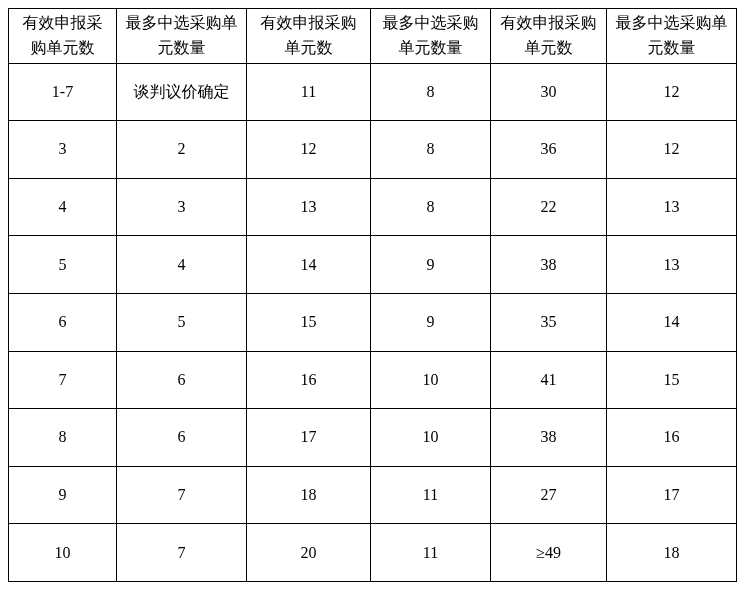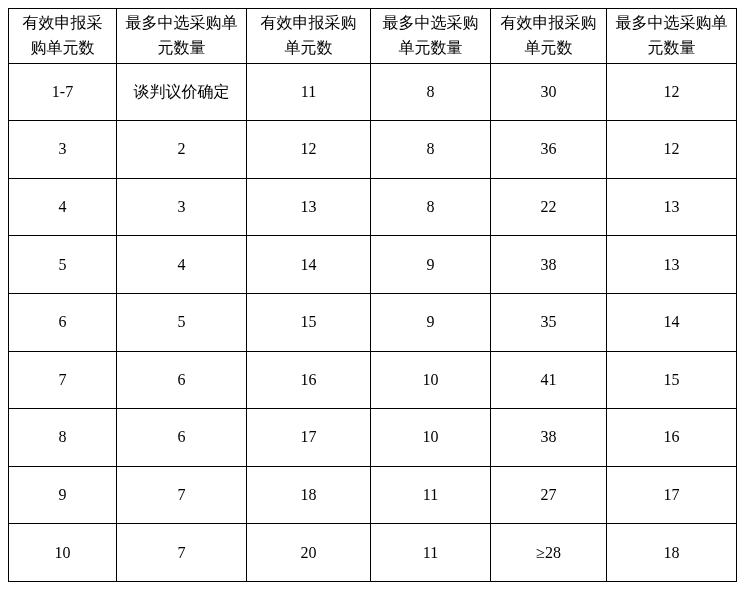--- a/index.html
+++ b/index.html
@@ -136,18 +136,18 @@
         <td>18</td>
         <td>11</td>
         <td>27</td>
         <td>17</td>
       </tr>
       <tr>
         <td>10</td>
         <td>7</td>
         <td>20</td>
         <td>11</td>
-        <td>≥28</td>
+        <td>≥49</td>
         <td>18</td>
       </tr>
     </tbody>
   </table>
 </div>
 
 </body></html>

